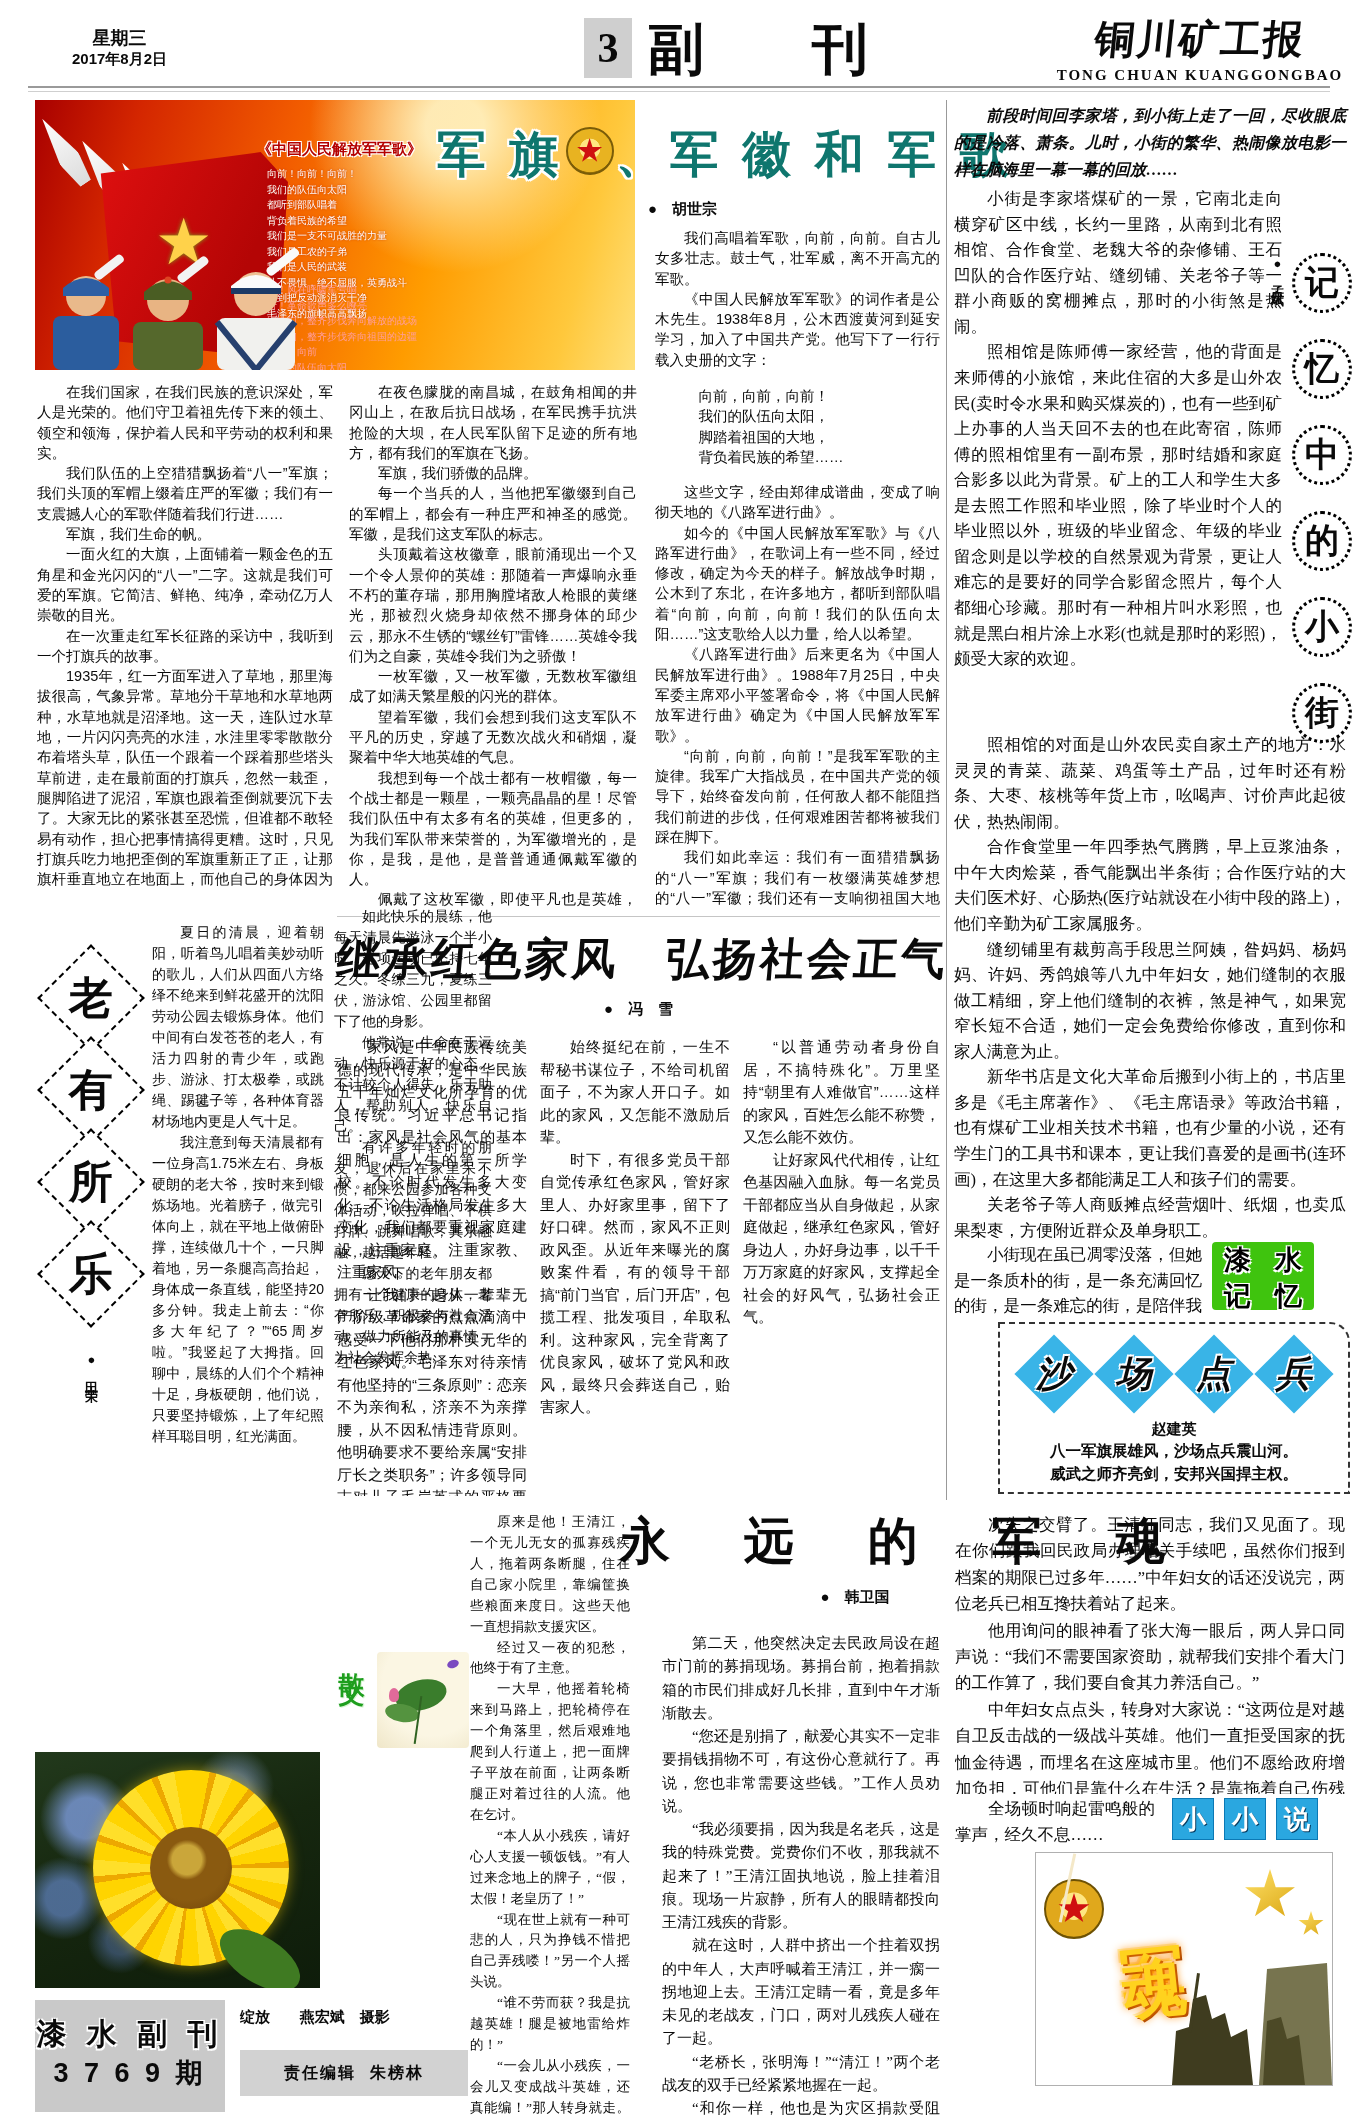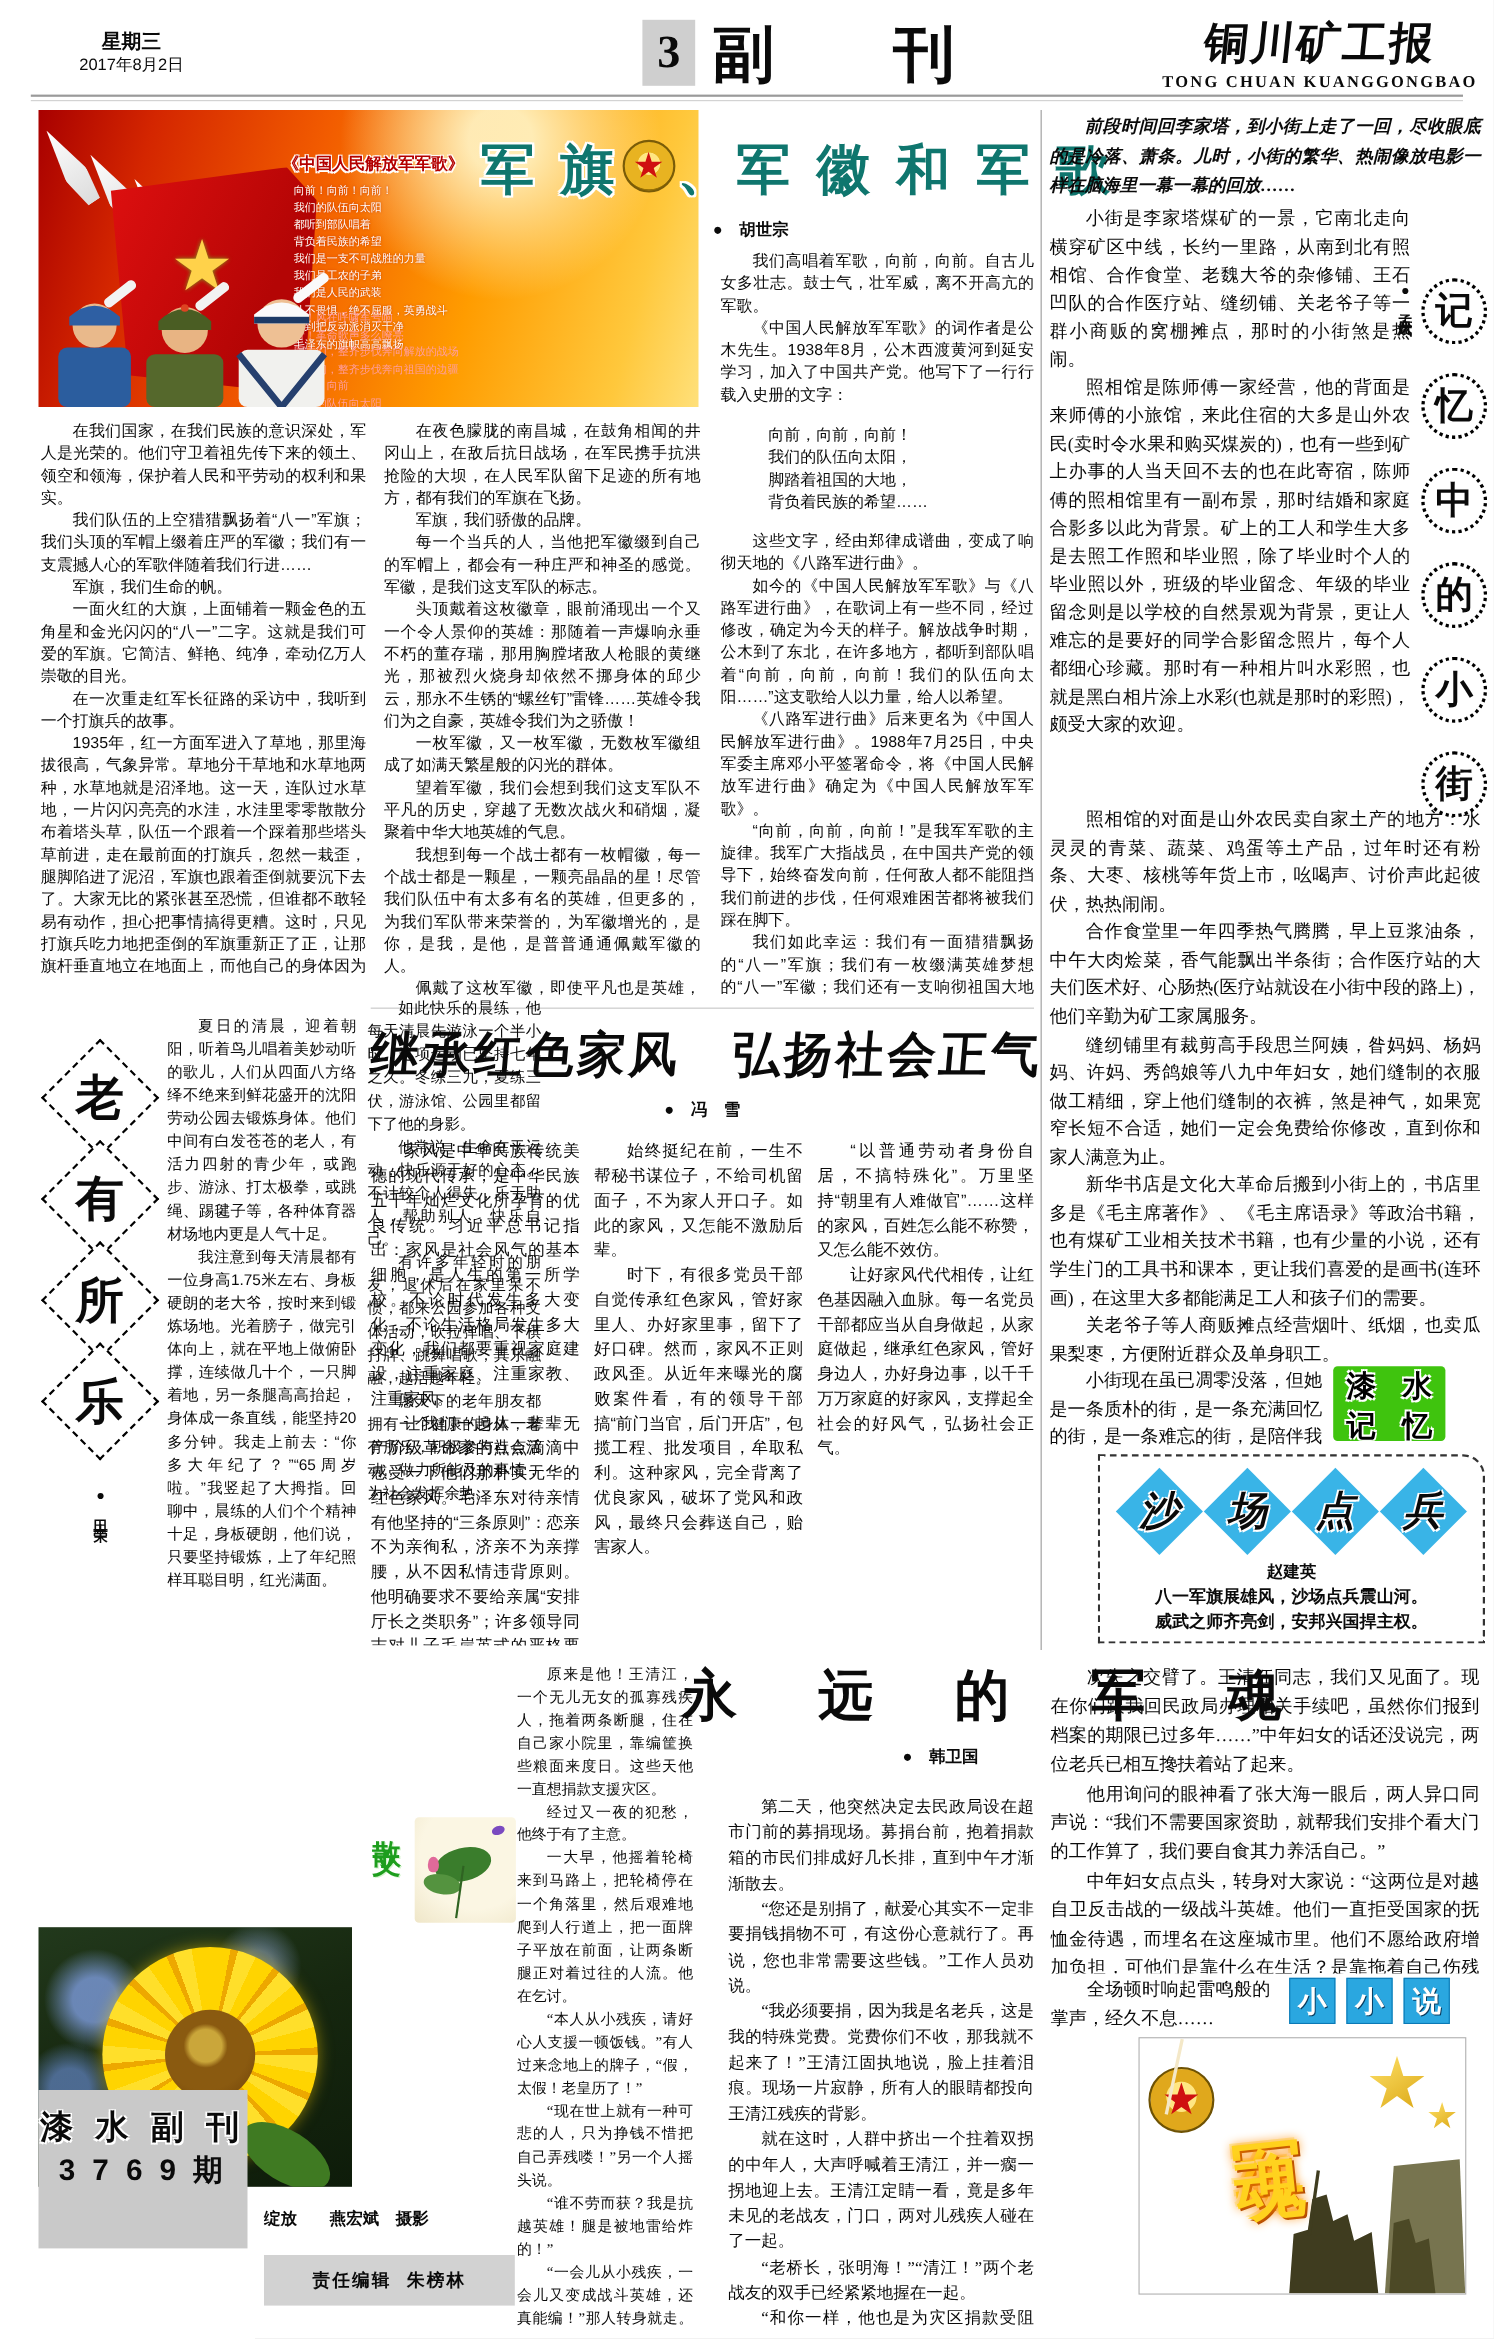--- a/index.html
+++ b/index.html
@@ -6,21 +6,21 @@
   #page{position:relative;width:1358px;height:2126px;background:#fff;margin:0 auto;
         font-family:"Liberation Sans","DejaVu Sans",sans-serif;color:#0a0a0a;overflow:hidden;}
   .abs{position:absolute;}
   .col{position:absolute;text-align:justify;overflow:hidden;}
   .col p{margin:0;text-indent:2em;}
   .noind p{text-indent:0;}
   .vline{position:absolute;width:1px;background:#999;}
   .hline{position:absolute;height:1px;background:#aaa;}
   
   .hd-week{font-weight:bold;font-size:18px;}
-  .hd-date{font-size:15px;font-weight:normal;}
+  .hd-date{font-size:15px;font-weight:bold;}
   .pageno-box{background:#cfcfcf;width:48px;height:60px;display:flex;align-items:center;justify-content:center;
               font-size:42px;font-weight:bold;font-family:"Liberation Serif",serif;}
   .section-ttl{font-size:56px;font-weight:900;font-family:"Liberation Serif",serif;letter-spacing:26px;}
   .mast{font-size:40px;font-weight:900;font-family:"Liberation Serif",serif;transform:skewX(-6deg);letter-spacing:2px;}
   .mast-roman{font-size:15px;font-family:"Liberation Serif",serif;letter-spacing:2px;font-weight:bold;}
   
   .collage{background:
       radial-gradient(circle at 70% 10%, rgba(255,244,200,.9) 0 6%, rgba(255,244,200,0) 30%),
       linear-gradient(105deg,#a80000 0%,#d42600 16%,#f25c00 40%,#ff9c00 65%,#ffc83c 88%,#ffe07a 100%);overflow:hidden;}
   .missile{position:absolute;width:22px;height:78px;background:linear-gradient(#ffffff,#dcdcdc);
@@ -351,21 +351,21 @@
       <div class="stem"></div>
       <div class="fly"></div>
     </div>
   </div>
 
   <div class="abs sunphoto" style="left:35px;top:1752px;width:285px;height:236px;">
     <div class="petals" style="left:58px;top:18px;"></div>
     <div class="disc" style="left:115px;top:75px;"></div>
     <div class="sunleaf" style="left:180px;top:185px;"></div>
   </div>
-  <div class="abs qs-box" style="left:35px;top:1900px;width:190px;height:144px;padding-top:14px;box-sizing:border-box;text-align:center;">
+  <div class="abs qs-box" style="left:35px;top:2000px;width:190px;height:112px;padding-top:14px;box-sizing:border-box;text-align:center;">
     <div class="qs-title">漆 水 副 刊</div>
     <div class="qs-issue">3 7 6 9 期</div>
   </div>
   <div class="abs caption" style="left:240px;top:2008px;width:230px;">
     <span>绽放</span>
     <span style="margin-left:26px;margin-top:12px;">燕宏斌　摄影</span>
   </div>
   <div class="abs editor-box" style="left:240px;top:2050px;width:228px;height:46px;">
     <span>责任编辑</span>
     <span style="margin-left:14px;">朱榜林</span>

